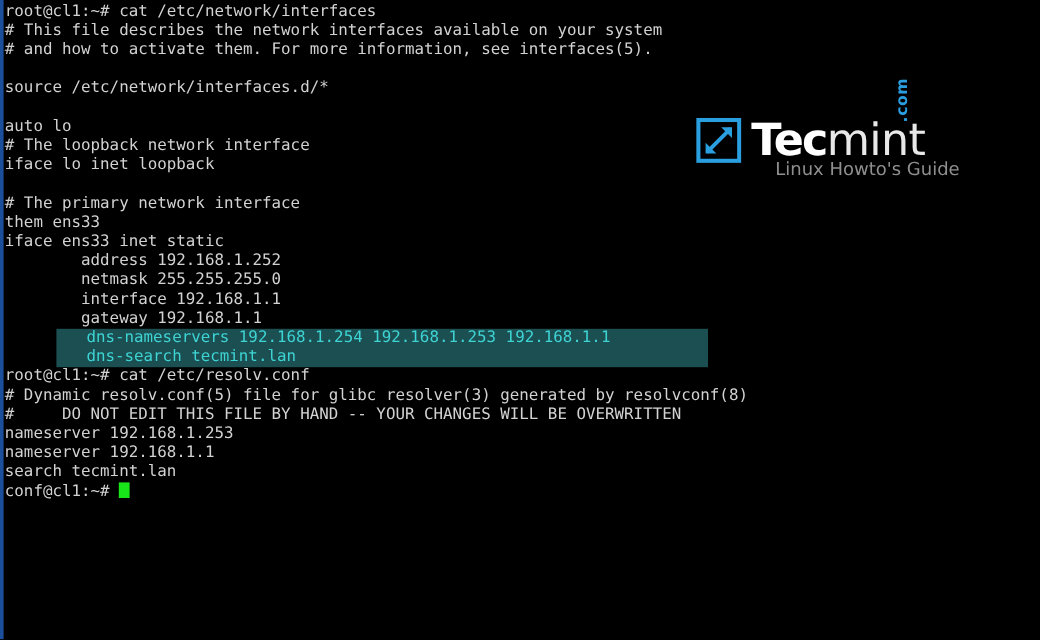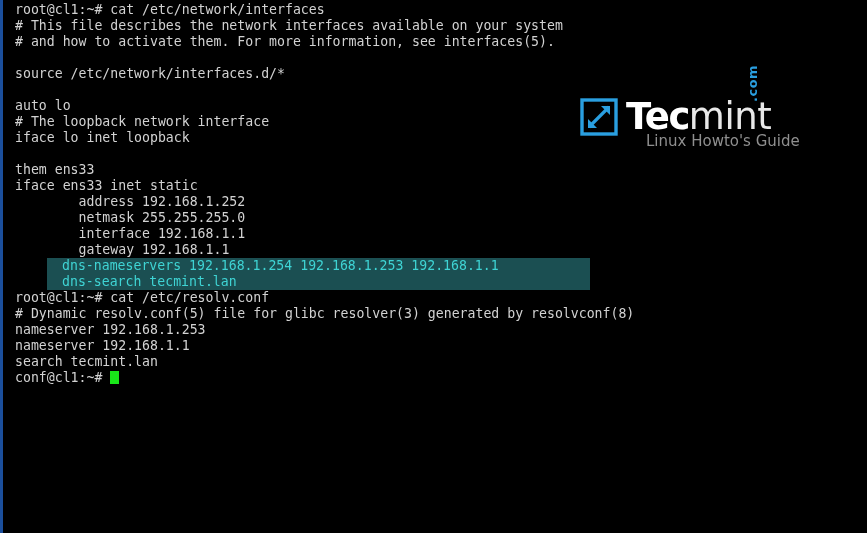--- a/index.html
+++ b/index.html
@@ -30,31 +30,31 @@
     width: 864px;
     height: 531px;
   }
   .line {
     height: 16px;
     line-height: 16px;
     font-size: 13.2px;
     color: #d2d2d2;
     white-space: pre;
     letter-spacing: 0px;
-    padding-left: 12px;
+    padding-left: 1px;
   }
   .line.blank { color: transparent; }
   .hl-block {
     background: #1b4f52;
     width: 543px;
     margin-left: 44px;
   }
   .hl-block .line {
     color: #3fd4d4;
-    padding-left: 15px;
+    padding-left: 25px;
   }
   .cursor-block {
     display: inline-block;
     width: 9px;
     height: 13px;
     background: #19e619;
     vertical-align: -2px;
   }
   
   #tecmint-logo {
@@ -126,34 +126,36 @@
     <div class="line">root@cl1:~# cat /etc/network/interfaces</div>
     <div class="line"># This file describes the network interfaces available on your system</div>
     <div class="line"># and how to activate them. For more information, see interfaces(5).</div>
     <div class="line blank"></div>
     <div class="line">source /etc/network/interfaces.d/*</div>
     <div class="line blank"></div>
     <div class="line">auto lo</div>
     <div class="line"># The loopback network interface</div>
     <div class="line">iface lo inet loopback</div>
     <div class="line blank"></div>
+    <div class="line"># The primary network interface</div>
     <div class="line">them ens33</div>
     <div class="line">iface ens33 inet static</div>
     <div class="line">        address 192.168.1.252</div>
     <div class="line">        netmask 255.255.255.0</div>
     <div class="line">        interface 192.168.1.1</div>
     <div class="line">        gateway 192.168.1.1</div>
 
     <div class="hl-block">
       <div class="line">dns-nameservers 192.168.1.254 192.168.1.253 192.168.1.1</div>
       <div class="line">dns-search tecmint.lan</div>
     </div>
 
     <div class="line">root@cl1:~# cat /etc/resolv.conf</div>
     <div class="line"># Dynamic resolv.conf(5) file for glibc resolver(3) generated by resolvconf(8)</div>
+    <div class="line">#     DO NOT EDIT THIS FILE BY HAND -- YOUR CHANGES WILL BE OVERWRITTEN</div>
     <div class="line">nameserver 192.168.1.253</div>
     <div class="line">nameserver 192.168.1.1</div>
     <div class="line">search tecmint.lan</div>
 
     <div class="line"><span>conf@cl1:~# </span><span class="cursor-block"></span></div>
 
   </div>
 
   <div id="tecmint-logo">
     <svg id="logo-mark" viewBox="0 0 38 38" xmlns="http://www.w3.org/2000/svg">

